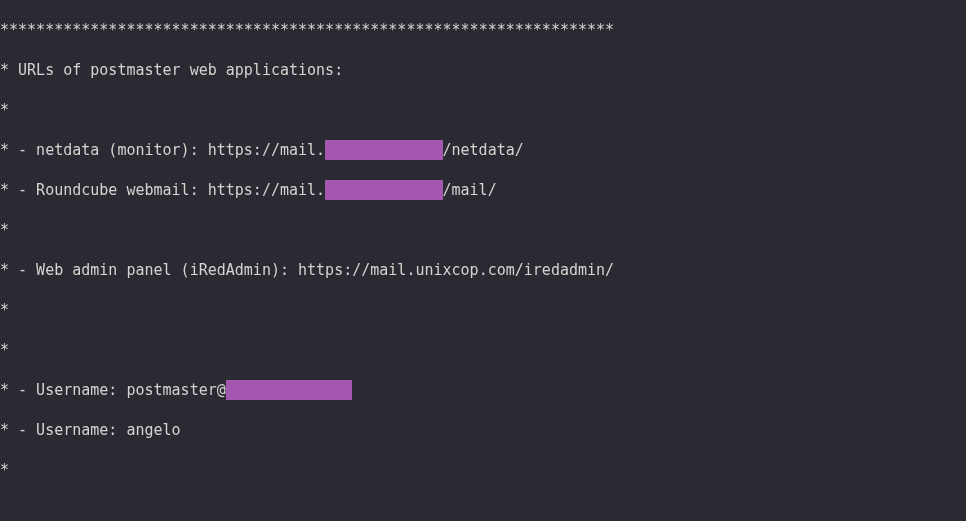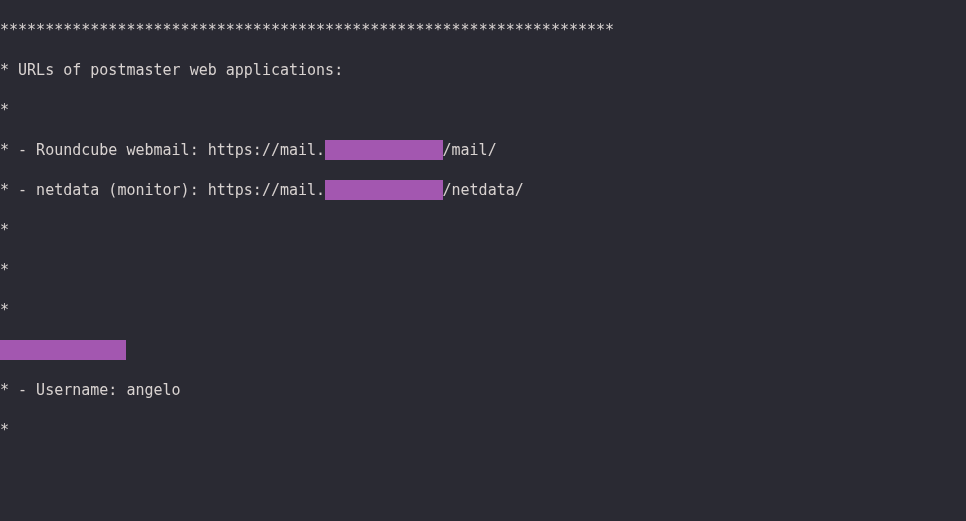--- a/index.html
+++ b/index.html
@@ -32,26 +32,27 @@
     height: 20px;
   }
 </style>
 </head>
 <body>
 
 <div class="terminal">
 <span class="line">********************************************************************</span>
 <span class="line">* URLs of postmaster web applications:</span>
 <span class="line">*</span>
+<span class="line"><span>* - netdata (monitor): https://mail.</span><span class="redact" style="width:13ch"></span><span>/netdata/</span></span>
 <span class="line"><span>* - Roundcube webmail: https://mail.</span><span class="redact" style="width:13ch"></span><span>/mail/</span></span>
-<span class="line"><span>* - netdata (monitor): https://mail.</span><span class="redact" style="width:13ch"></span><span>/netdata/</span></span>
+<span class="line">*</span>
+<span class="line">* - Web admin panel (iRedAdmin): https://mail.unixcop.com/iredadmin/</span>
 <span class="line">*</span>
 <span class="line">*</span>
-<span class="line">*</span>
-<span class="line"><span class="redact" style="width:14ch"></span></span>
+<span class="line"><span>* - Username: postmaster@</span><span class="redact" style="width:14ch"></span></span>
 <span class="line">* - Username: angelo</span>
 <span class="line">*</span>
 
 
 
 
 
 
 
 

